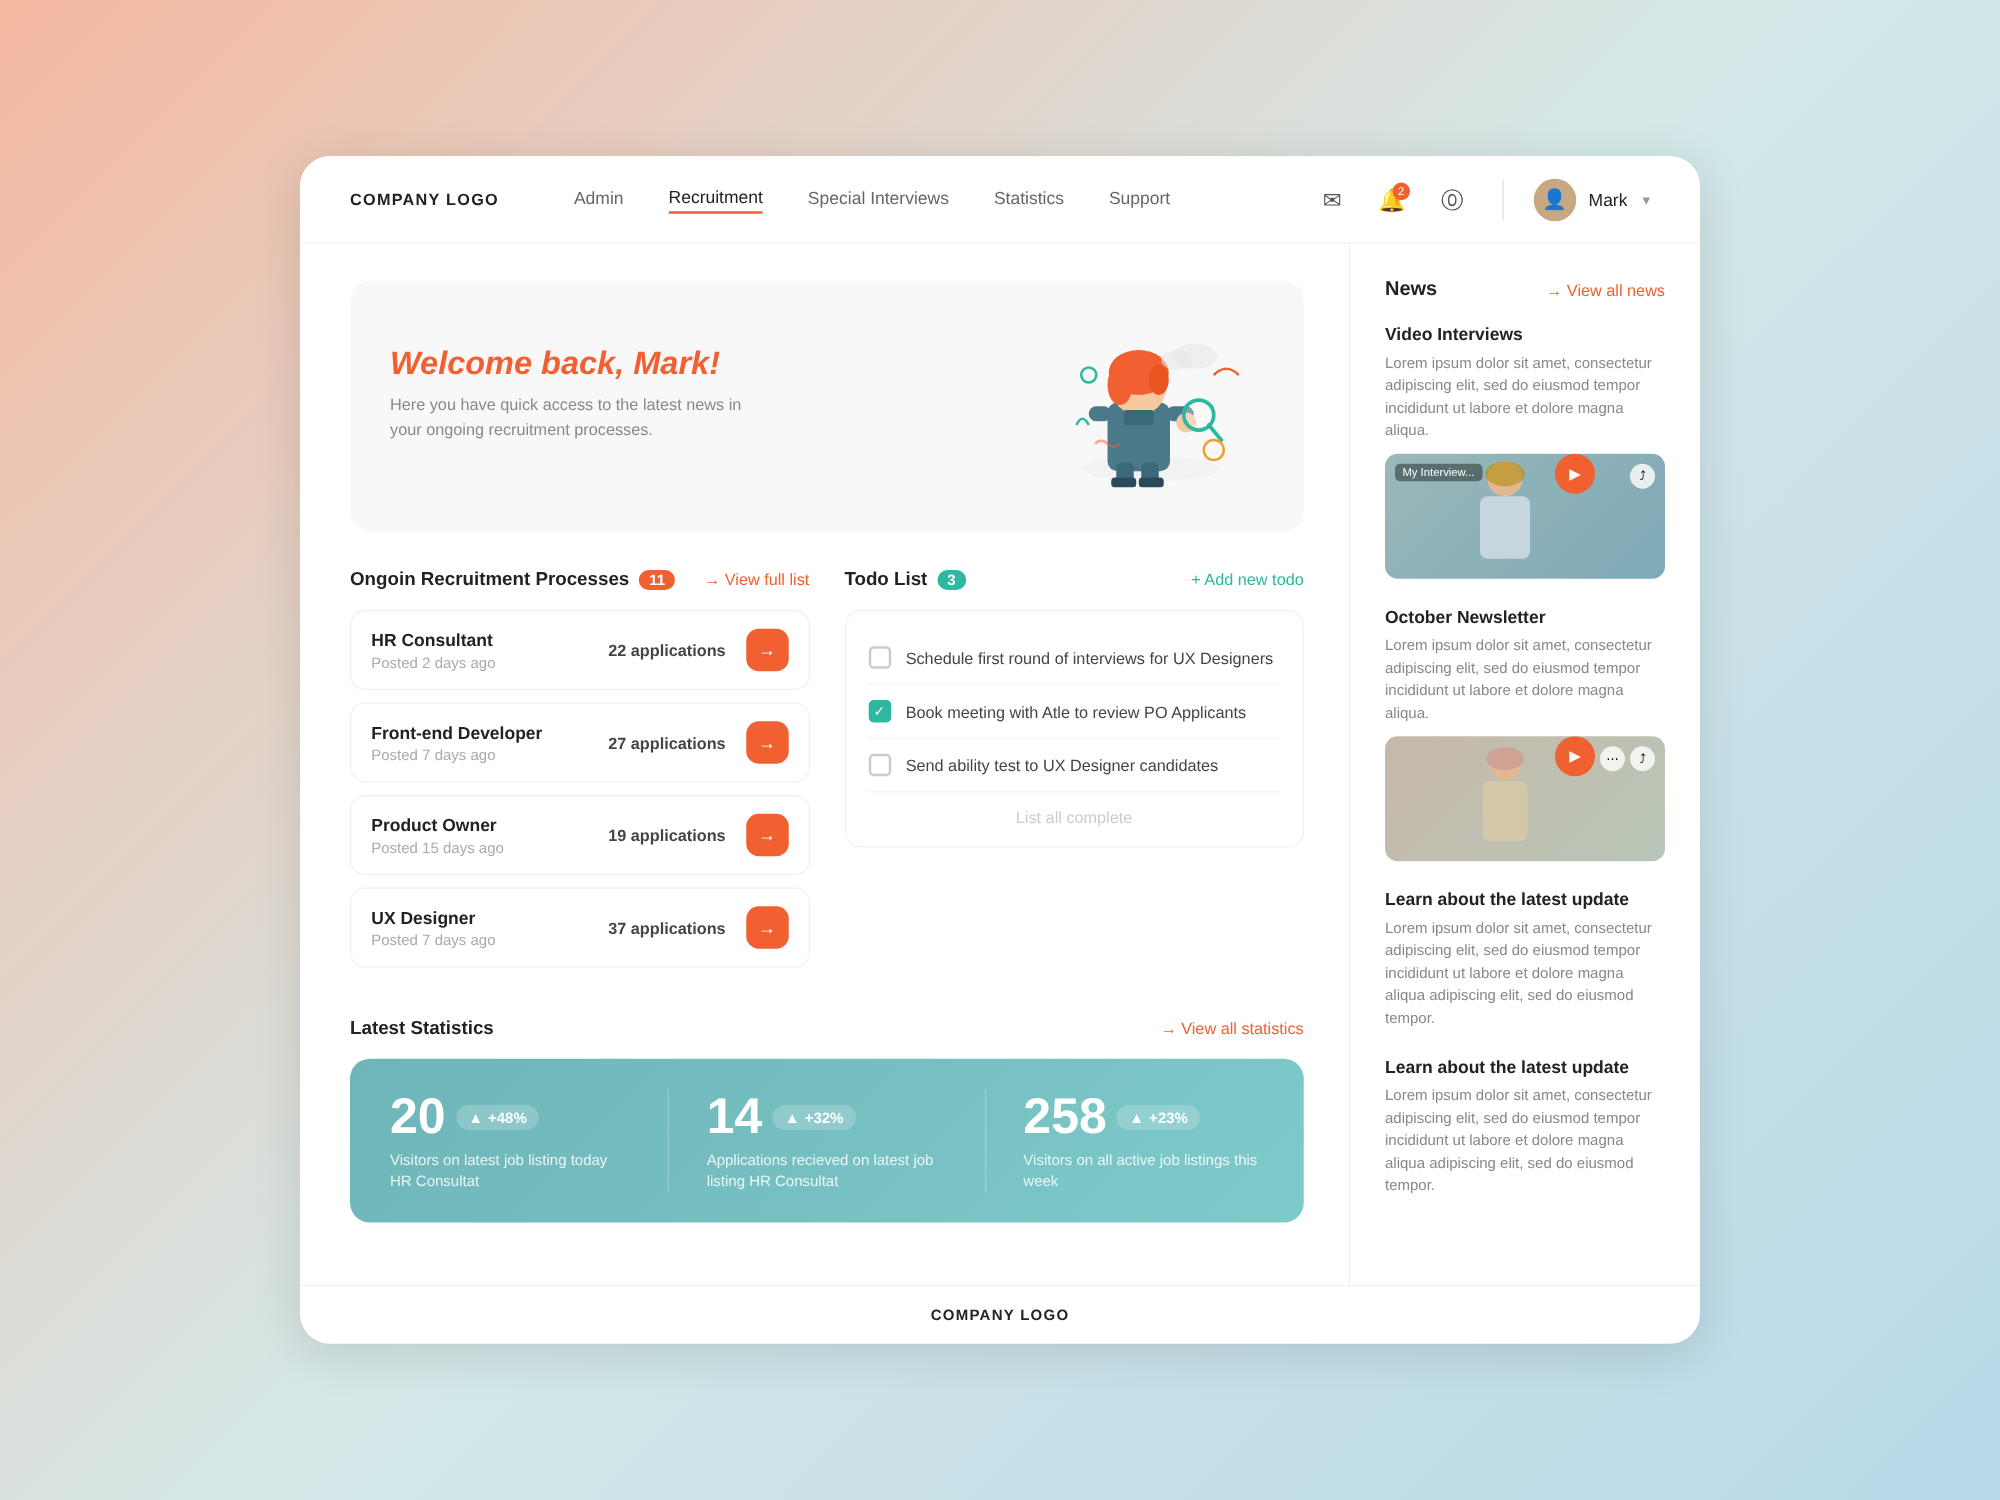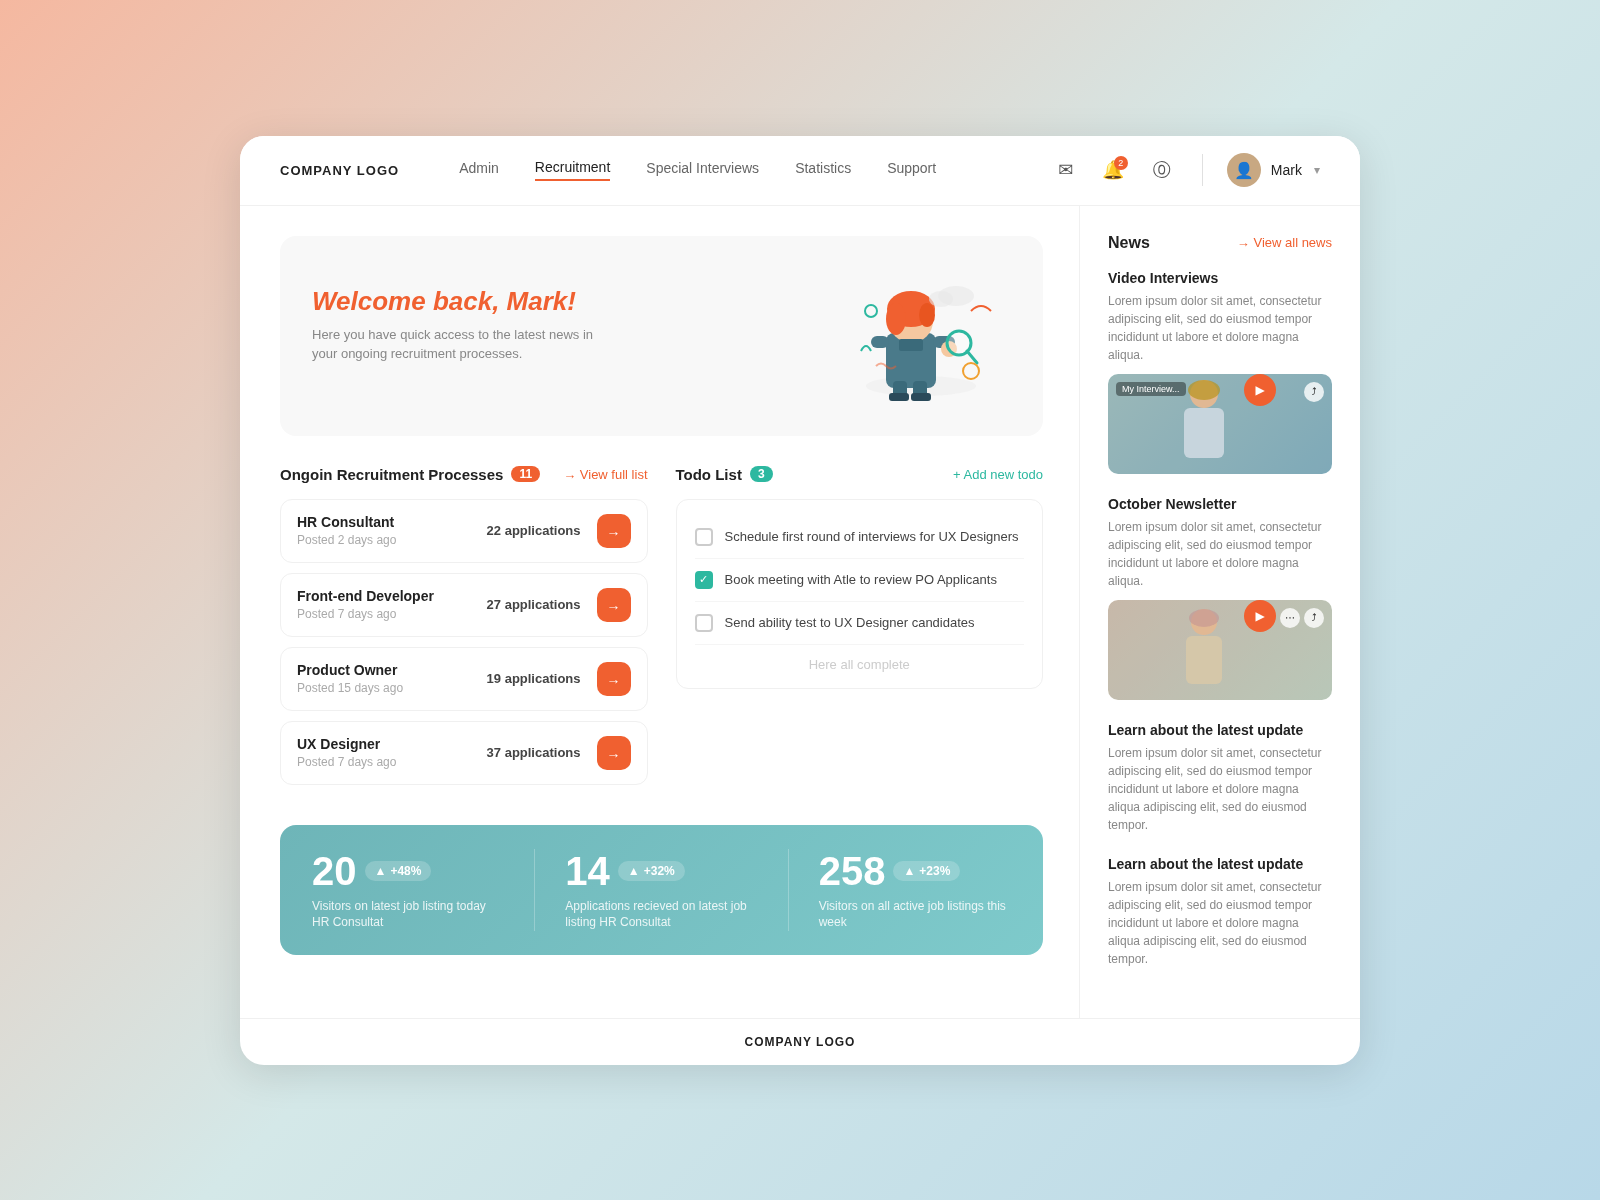--- a/index.html
+++ b/index.html
@@ -542,26 +542,30 @@
               <span>Schedule first round of interviews for UX Designers</span>
             </div>
             <div class="todo-item">
               <div class="todo-checkbox checked">✓</div>
               <span>Book meeting with Atle to review PO Applicants</span>
             </div>
             <div class="todo-item">
               <div class="todo-checkbox"></div>
               <span>Send ability test to UX Designer candidates</span>
             </div>
-            <div class="mark-complete">Here all complete</div>
+            <div class="mark-complete">List all complete</div>
           </div>
         </div>
       </div>
 
       <div class="stats-section">
+        <div class="section-header">
+          <span class="section-title">Latest Statistics</span>
+          <span class="view-link">→ View all statistics</span>
+        </div>
         <div class="stats-bar">
           <div class="stat-item">
             <div class="stat-number">
               <span>20</span>
               <span class="stat-trend">▲ <span>+48%</span></span>
             </div>
             <div class="stat-desc">Visitors on latest job listing today HR Consultat</div>
           </div>
           <div class="stat-item">
             <div class="stat-number">

